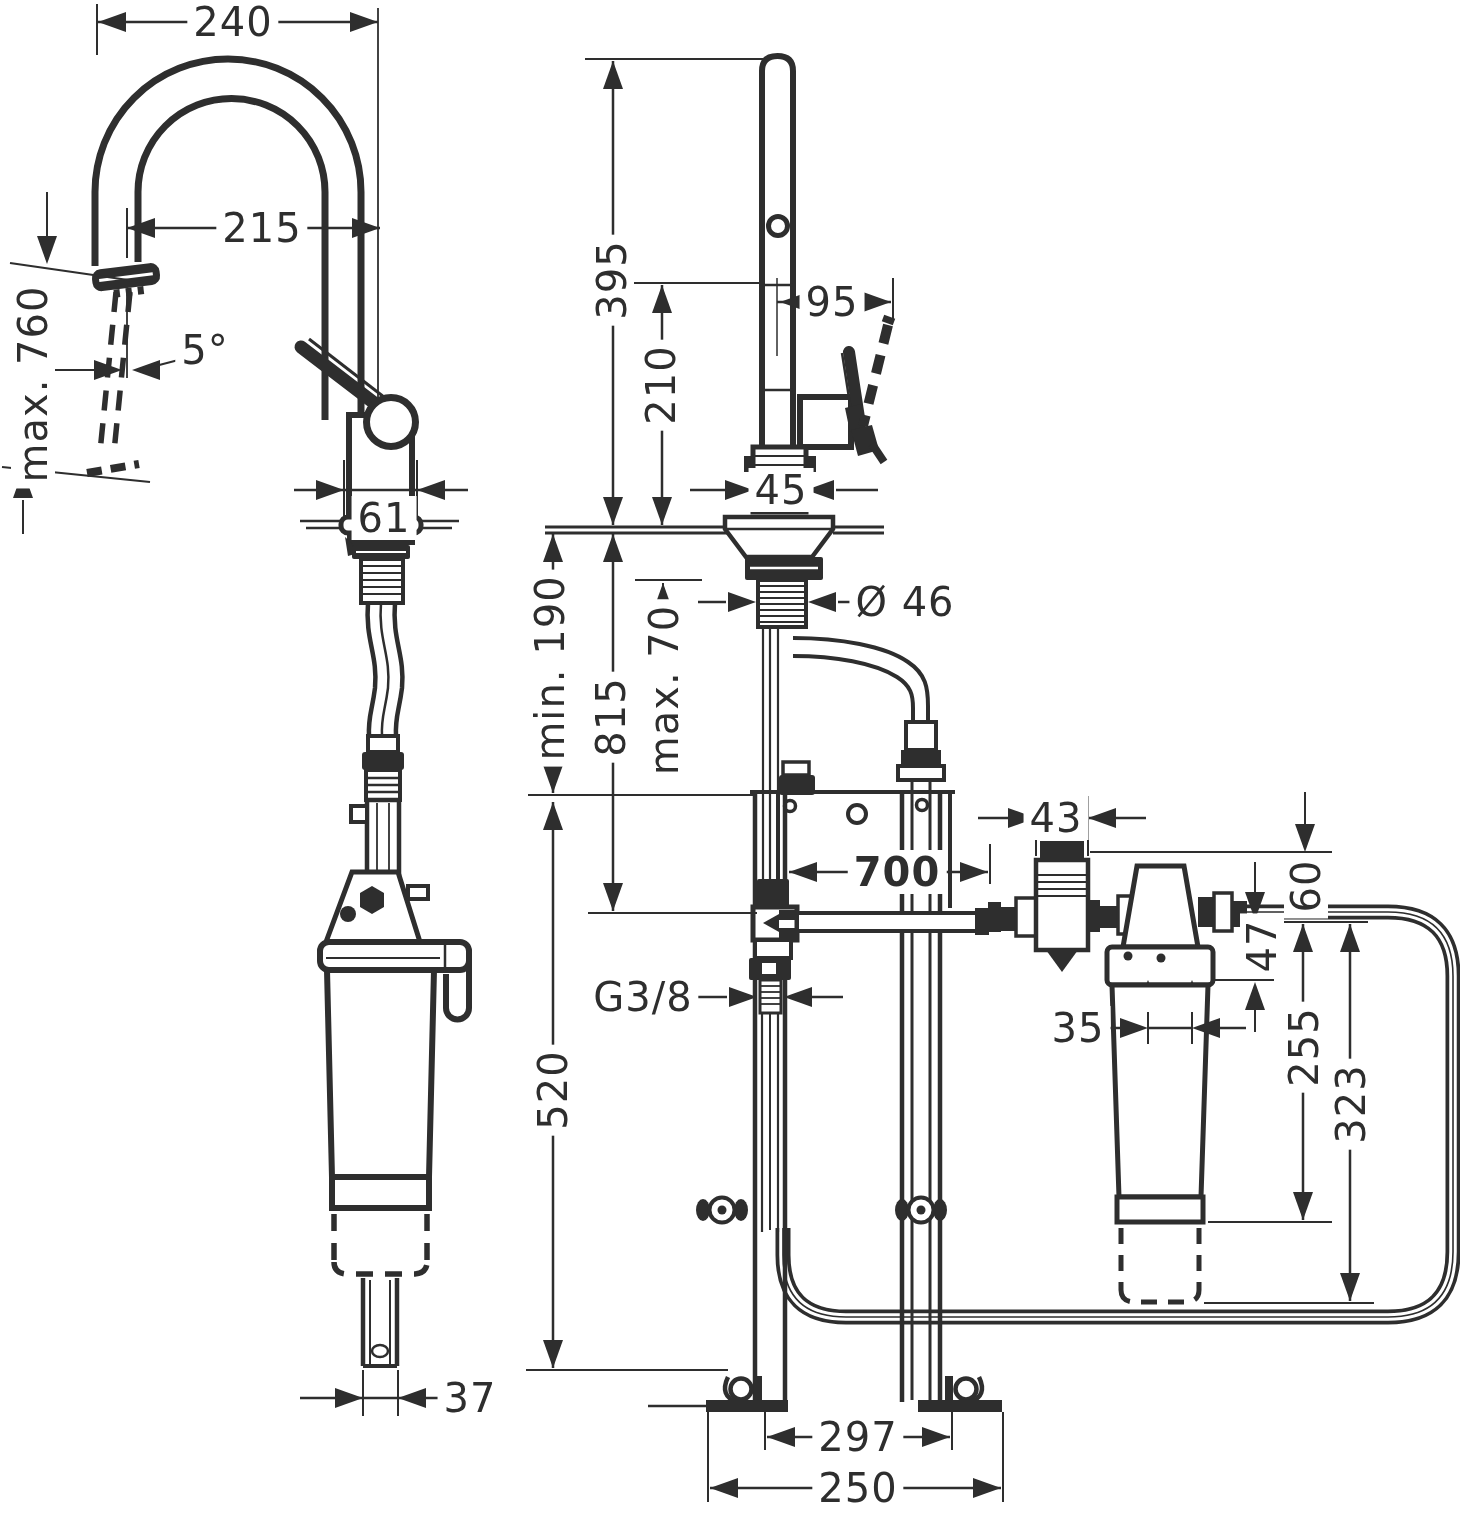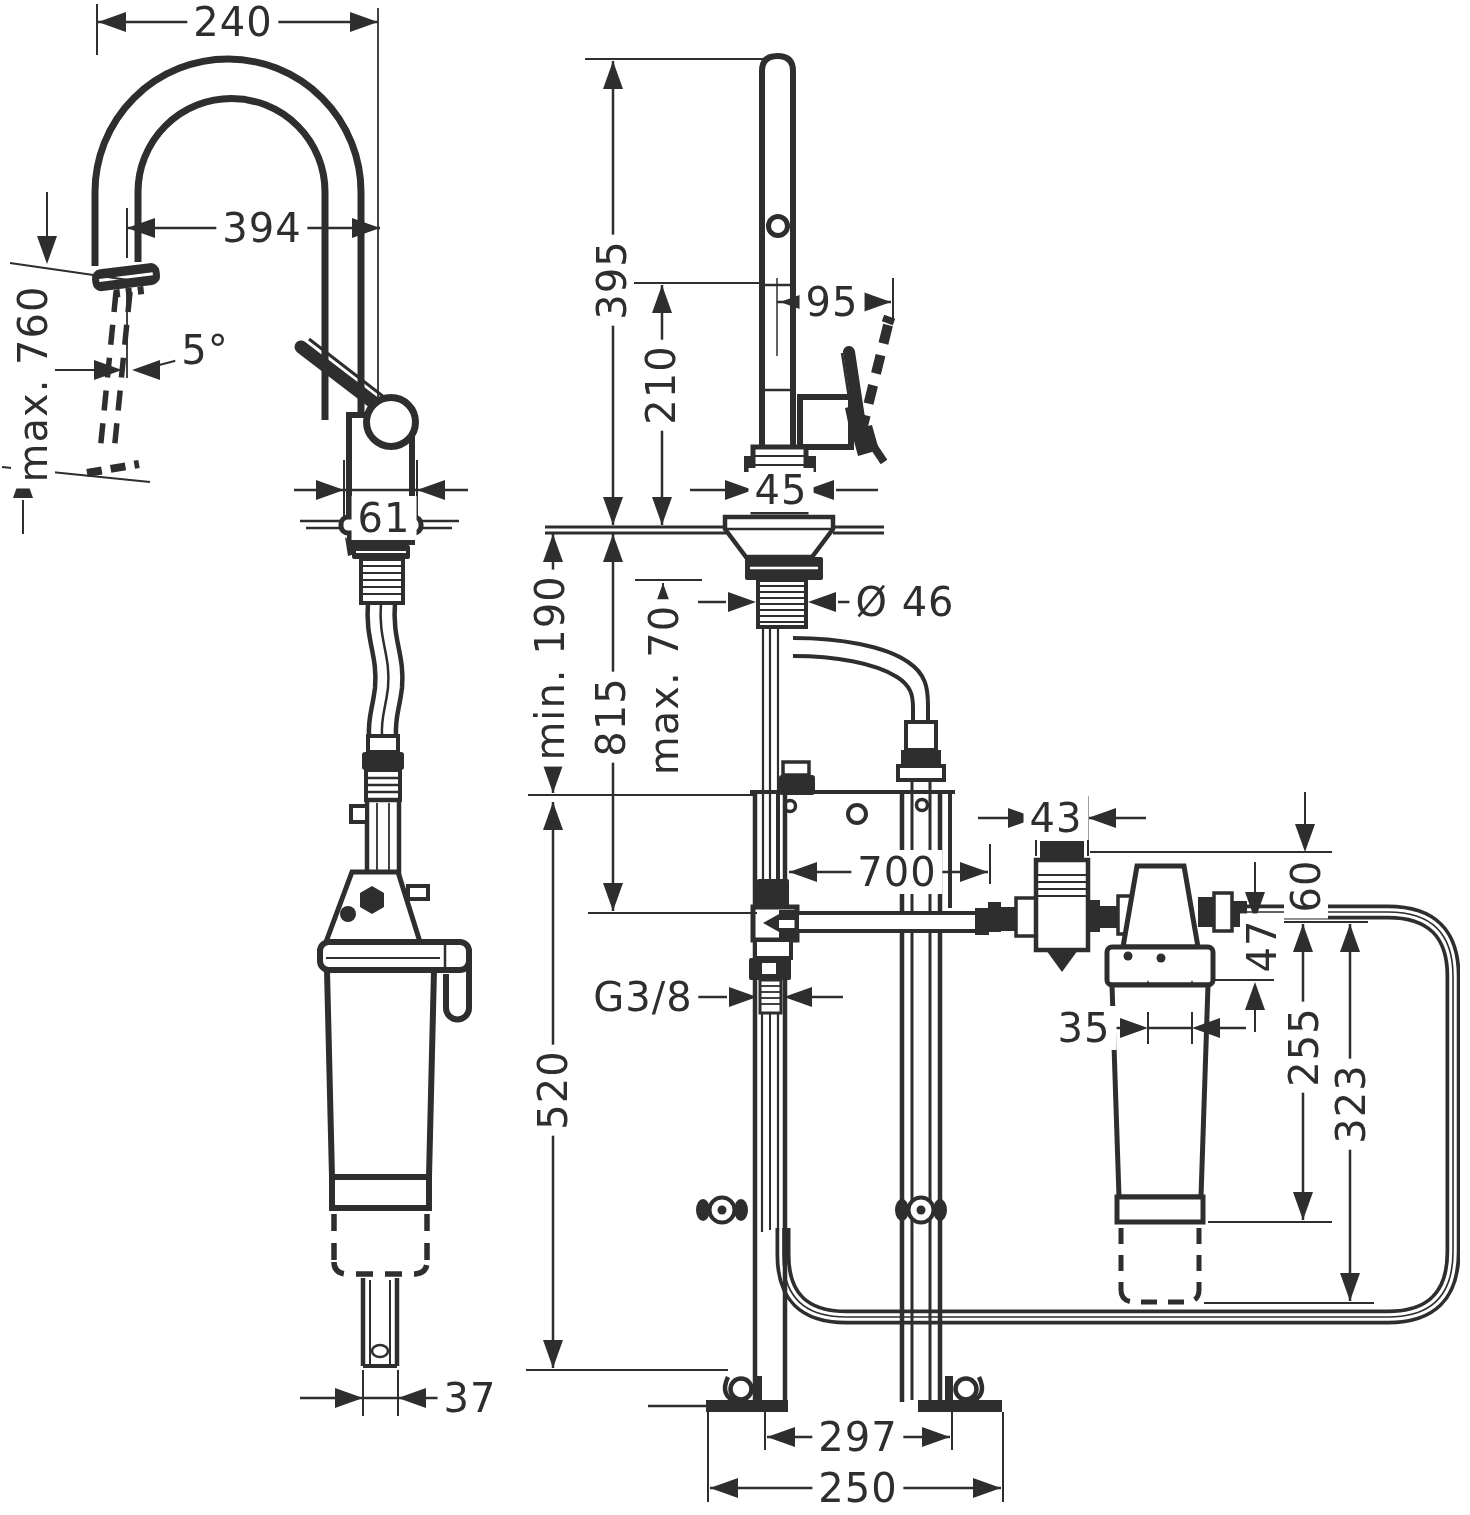--- a/index.html
+++ b/index.html
@@ -400,37 +400,37 @@
       <line x1="710" y1="1488" x2="1001" y2="1488"></line>
       <line x1="708" y1="1412" x2="708" y2="1502" stroke-width="2"></line>
       <line x1="1003" y1="1412" x2="1003" y2="1502" stroke-width="2"></line>
       <polygon points="710,1488 738,1478 738,1498" fill="#2e2e2e" stroke="none"></polygon>
       <polygon points="1001,1488 973,1478 973,1498" fill="#2e2e2e" stroke="none"></polygon>
     </g>
   </g>
 </svg>
 
 <div class="dim" style="left:233px;top:22px;">240</div>
-<div class="dim" style="left:262px;top:228px;">394</div>
+<div class="dim" style="left:262px;top:228px;">215</div>
 <div class="dim v" style="left:33px;top:384px;">max. 760</div>
 <div class="dim" style="left:205px;top:350px;">5°</div>
 <div class="dim" style="left:384px;top:490px;margin-top:28px;">61</div>
 <div class="dim v" style="left:612px;top:280px;">395</div>
 <div class="dim v" style="left:661px;top:385px;">210</div>
 <div class="dim" style="left:832px;top:302px;">95</div>
 <div class="dim" style="left:781px;top:490px;">45</div>
 <div class="dim v" style="left:550px;top:668px;">min. 190</div>
 <div class="dim v" style="left:611px;top:717px;">815</div>
 <div class="dim v" style="left:664px;top:690px;">max. 70</div>
 <div class="dim" style="left:905px;top:602px;">Ø 46</div>
 <div class="dim" style="left:1056px;top:818px;">43</div>
-<div class="dim" style="left:897px;top:872px;">700</div>
+<div class="dim" style="left:897px;top:872px;font-weight:bold;">700</div>
 <div class="dim v" style="left:1306px;top:886px;">60</div>
 <div class="dim v" style="left:1262px;top:946px;">47</div>
-<div class="dim" style="left:1078px;top:1028px;margin-left:6px;">35</div>
+<div class="dim" style="left:1078px;top:1028px;">35</div>
 <div class="dim" style="left:643px;top:997px;">G3/8</div>
 <div class="dim v" style="left:1304px;top:1047px;">255</div>
 <div class="dim v" style="left:1351px;top:1104px;">323</div>
 <div class="dim v" style="left:553px;top:1090px;">520</div>
 <div class="dim" style="left:470px;top:1398px;">37</div>
 <div class="dim" style="left:858px;top:1437px;">297</div>
 <div class="dim" style="left:858px;top:1488px;">250</div>
 
 </div>
 

